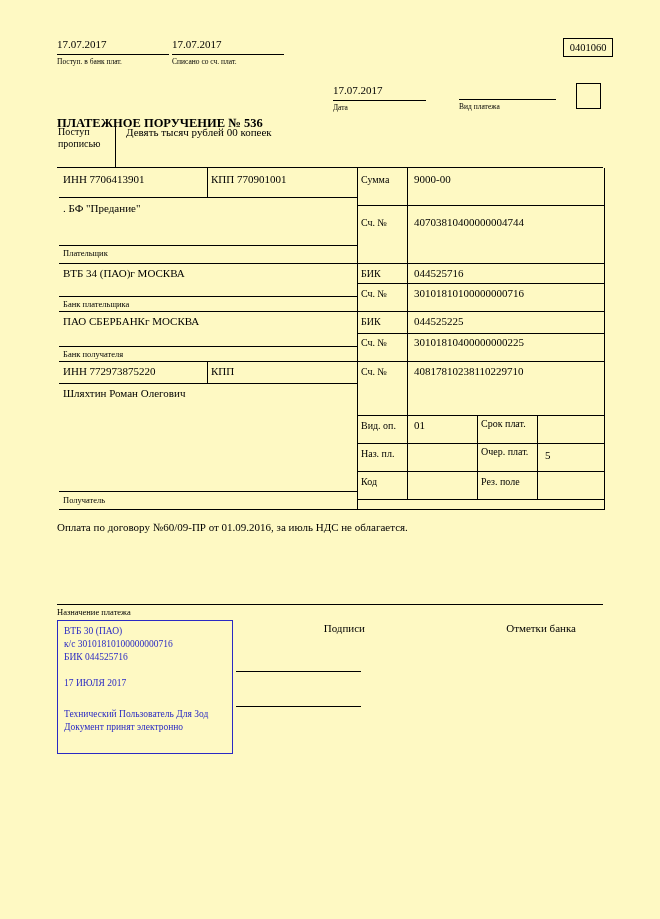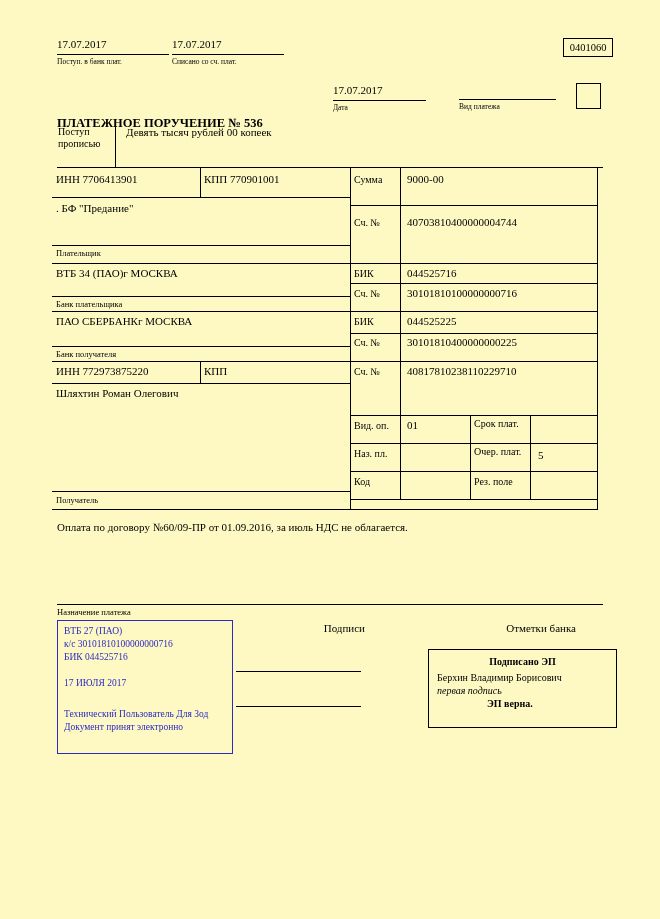--- a/index.html
+++ b/index.html
@@ -56,21 +56,21 @@
     <div class="underline-blank"></div>
     <div class="small-label">Вид платежа</div>
   </div>
   <div class="codebox" style="left:576px; top:83px; width:25px; height:26px;"></div>
 
   <div class="sumrow" style="left:57px; top:122px; width:546px; height:46px;">
     <div class="sumlabel">Поступ прописью</div>
     <div class="sumvalue">Девять тысяч рублей 00 копеек</div>
   </div>
 
-  <div class="tablewrap" style="left:52px; top:168px; width:546px; height:342px;">
+  <div class="tablewrap" style="left:59px; top:168px; width:546px; height:342px;">
 
     <div class="vl" style="left:298px; top:0; height:342px;"></div>
     <div class="vl" style="left:348px; top:0; height:331px;"></div>
     <div class="vl" style="left:418px; top:247px; height:84px;"></div>
     <div class="vl" style="left:478px; top:247px; height:84px;"></div>
     <div class="vl" style="left:148px; top:0; height:29px;"></div>
     <div class="vl" style="left:148px; top:193px; height:22px;"></div>
 
     <div class="hl" style="top:29px; left:0; width:298px;"></div>
     <div class="hl" style="top:37px; left:298px; width:248px;"></div>
@@ -130,31 +130,25 @@
   </div>
 
   <div class="t" style="left:57px; top:521px;">Оплата по договору №60/09-ПР от 01.09.2016, за июль НДС не облагается.</div>
   <div class="hl" style="left:57px; top:604px; width:546px;"></div>
   <div class="lbl" style="left:57px; top:607px;">Назначение платежа</div>
 
   <div class="header-label" style="left:235px; top:622px; width:130px;">Подписи</div>
   <div class="header-label" style="left:416px; top:622px; width:160px;">Отметки банка</div>
 
   <div class="stamp" style="left:57px; top:620px; width:176px; height:134px;">
-    <div>ВТБ 27 (ПАО)</div>
+    <div>ВТБ 30 (ПАО)</div>
     <div>к/с 30101810100000000716</div>
     <div>БИК 044525716</div>
     <div class="gap13">17 ИЮЛЯ 2017</div>
     <div class="gap18">Технический Пользователь Для Зод</div>
     <div>Документ принят электронно</div>
   </div>
 
   <div class="hl" style="left:236px; top:671px; width:125px;"></div>
   <div class="hl" style="left:236px; top:706px; width:125px;"></div>
 
-  <div class="esign" style="left:428px; top:649px; width:189px; height:79px;">
-    <div class="esign-title">Подписано ЭП</div>
-    <div class="esign-name">Берхин Владимир Борисович</div>
-    <div class="esign-kind">первая подпись</div>
-    <div class="esign-valid">ЭП верна.</div>
-  </div>
 
 </div>
 
 </body></html>

